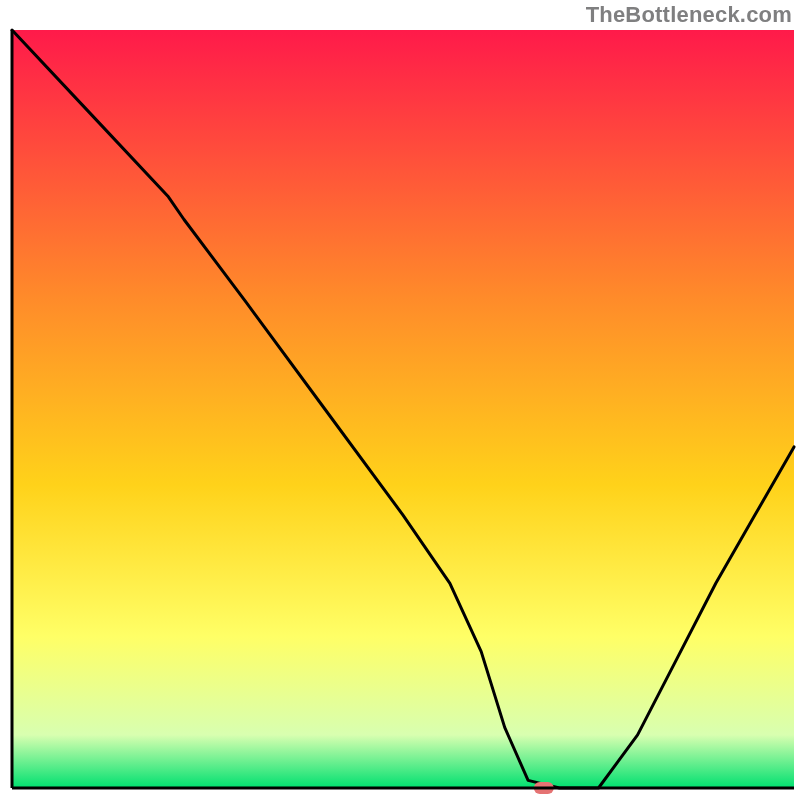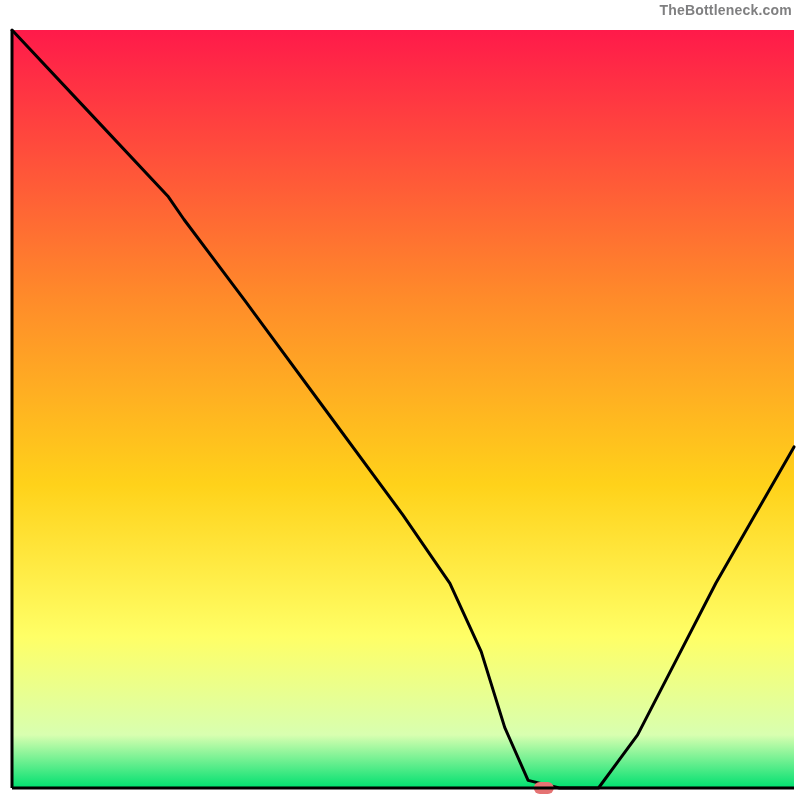--- a/index.html
+++ b/index.html
@@ -13,21 +13,21 @@
   }
   .stage {
     position: relative;
     width: 800px;
     height: 800px;
   }
   .watermark {
     position: absolute;
     top: 2px;
     right: 8px;
-    font-size: 14px;
+    font-size: 22px;
     font-weight: 600;
     color: #7f7f80;
     letter-spacing: 0.2px;
     user-select: none;
   }
   svg.plot {
     position: absolute;
     left: 0;
     top: 0;
     width: 800px;

